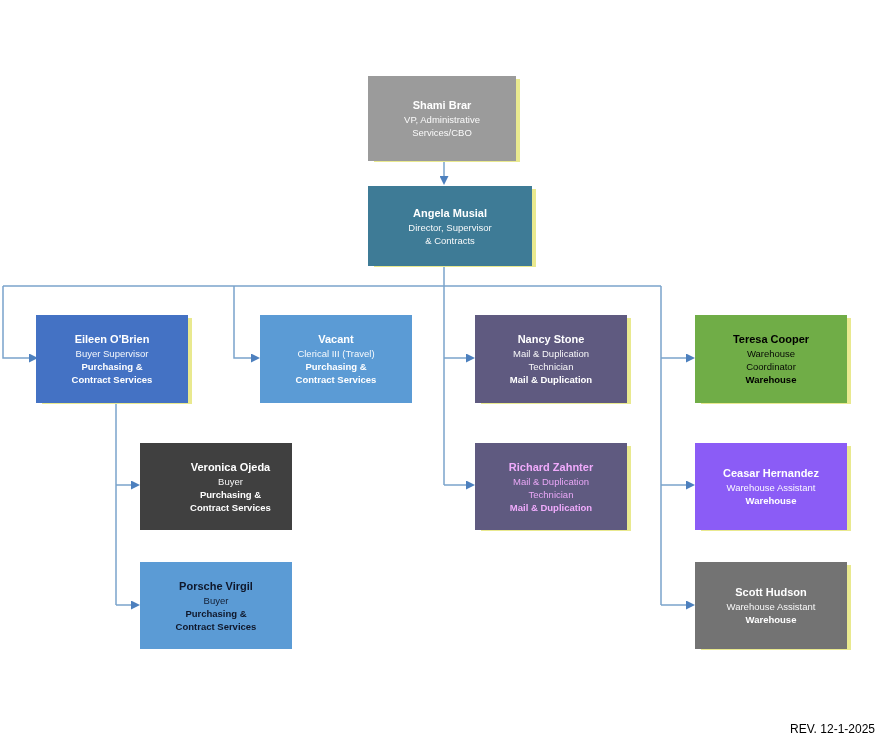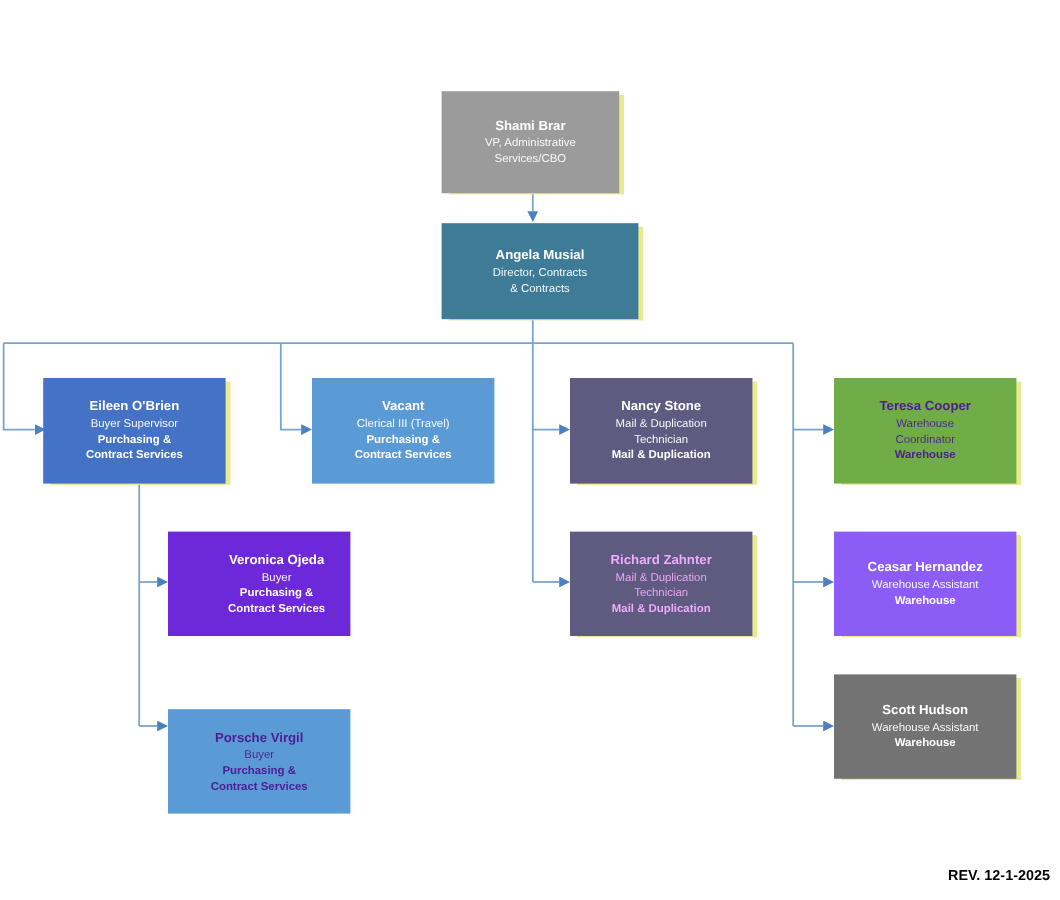--- a/index.html
+++ b/index.html
@@ -16,21 +16,21 @@
   .node {
     position:absolute; z-index:2; color:#fff;
     display:flex; flex-direction:column; justify-content:center; align-items:center;
     text-align:center; padding:4px 6px; box-sizing:border-box;
   }
   .nm { font-weight:bold; font-size:11px; line-height:15px; }
   .ti { font-size:9.5px; line-height:13px; opacity:0.95; }
   .dp { font-size:9.5px; line-height:13px; font-weight:bold; }
   .rev {
     position:absolute; right:8px; top:722px;
-    font-size:12px; font-weight:bold; color:#000;
+    font-size:12px; font-weight:normal; color:#000;
   }
 </style>
 </head>
 <body>
 
 <div class="canvas">
 
 
   <svg class="wires" width="883" height="750" viewBox="0 0 883 750">
     <defs>
@@ -64,65 +64,65 @@
   </svg>
 
   <div id="nodes">
       <div class="node" style="left: 368px; top: 76px; width: 148px; height: 85px; background: rgb(155, 155, 155); color: rgb(255, 255, 255); box-shadow: rgb(233, 233, 143) 5px 2px 0px -1px;">
         <div class="nm">Shami Brar</div>
         <div class="ti">VP, Administrative</div>
         <div class="ti">Services/CBO</div>
       </div>
       <div class="node" style="left: 368px; top: 186px; width: 164px; height: 80px; background: rgb(62, 123, 150); color: rgb(255, 255, 255); box-shadow: rgb(233, 233, 143) 5px 2px 0px -1px;">
         <div class="nm">Angela Musial</div>
-        <div class="ti">Director, Contracts</div>
+        <div class="ti">Director, Supervisor</div>
         <div class="ti">&amp; Contracts</div>
       </div>
       <div class="node" style="left: 36px; top: 315px; width: 152px; height: 88px; background: rgb(68, 114, 196); color: rgb(255, 255, 255); box-shadow: rgb(233, 233, 143) 5px 2px 0px -1px;">
         <div class="nm">Eileen O'Brien</div>
         <div class="ti">Buyer Supervisor</div>
         <div class="dp">Purchasing &amp;</div>
         <div class="dp">Contract Services</div>
       </div>
       <div class="node" style="left: 260px; top: 315px; width: 152px; height: 88px; background: rgb(91, 155, 213); color: rgb(255, 255, 255);">
         <div class="nm">Vacant</div>
         <div class="ti">Clerical III (Travel)</div>
         <div class="dp">Purchasing &amp;</div>
         <div class="dp">Contract Services</div>
       </div>
       <div class="node" style="left: 475px; top: 315px; width: 152px; height: 88px; background: rgb(95, 90, 128); color: rgb(255, 255, 255); box-shadow: rgb(233, 233, 143) 5px 2px 0px -1px;">
         <div class="nm">Nancy Stone</div>
         <div class="ti">Mail &amp; Duplication</div>
         <div class="ti">Technician</div>
         <div class="dp">Mail &amp; Duplication</div>
       </div>
-      <div class="node" style="left: 695px; top: 315px; width: 152px; height: 88px; background: rgb(112, 173, 71); color: #4c1d95; box-shadow: rgb(233, 233, 143) 5px 2px 0px -1px;">
+      <div class="node" style="left: 695px; top: 315px; width: 152px; height: 88px; background: rgb(112, 173, 71); color: #000000; box-shadow: rgb(233, 233, 143) 5px 2px 0px -1px;">
         <div class="nm">Teresa Cooper</div>
         <div class="ti">Warehouse</div>
         <div class="ti">Coordinator</div>
         <div class="dp">Warehouse</div>
       </div>
-      <div class="node" style="left: 140px; top: 443px; width: 152px; height: 87px; background: #6d28d9; color: rgb(255, 255, 255); padding-left: 35px;">
+      <div class="node" style="left: 140px; top: 443px; width: 152px; height: 87px; background: #404040; color: rgb(255, 255, 255); padding-left: 35px;">
         <div class="nm">Veronica Ojeda</div>
         <div class="ti">Buyer</div>
         <div class="dp">Purchasing &amp;</div>
         <div class="dp">Contract Services</div>
       </div>
       <div class="node" style="left: 475px; top: 443px; width: 152px; height: 87px; background: rgb(95, 90, 128); color: #f0abfc; box-shadow: rgb(233, 233, 143) 5px 2px 0px -1px;">
         <div class="nm">Richard Zahnter</div>
         <div class="ti">Mail &amp; Duplication</div>
         <div class="ti">Technician</div>
         <div class="dp">Mail &amp; Duplication</div>
       </div>
       <div class="node" style="left: 695px; top: 443px; width: 152px; height: 87px; background: #8b5cf6; color: rgb(255, 255, 255); box-shadow: rgb(233, 233, 143) 5px 2px 0px -1px;">
         <div class="nm">Ceasar Hernandez</div>
         <div class="ti">Warehouse Assistant</div>
         <div class="dp">Warehouse</div>
       </div>
-      <div class="node" style="left: 140px; top: 562px; width: 152px; height: 87px; background: rgb(91, 155, 213); color: #4c1d95; margin-top: 29px;">
+      <div class="node" style="left: 140px; top: 562px; width: 152px; height: 87px; background: rgb(91, 155, 213); color: #0f172a;">
         <div class="nm">Porsche Virgil</div>
         <div class="ti">Buyer</div>
         <div class="dp">Purchasing &amp;</div>
         <div class="dp">Contract Services</div>
       </div>
       <div class="node" style="left: 695px; top: 562px; width: 152px; height: 87px; background: #737373; color: rgb(255, 255, 255); box-shadow: rgb(233, 233, 143) 5px 2px 0px -1px;">
         <div class="nm">Scott Hudson</div>
         <div class="ti">Warehouse Assistant</div>
         <div class="dp">Warehouse</div>
       </div>

